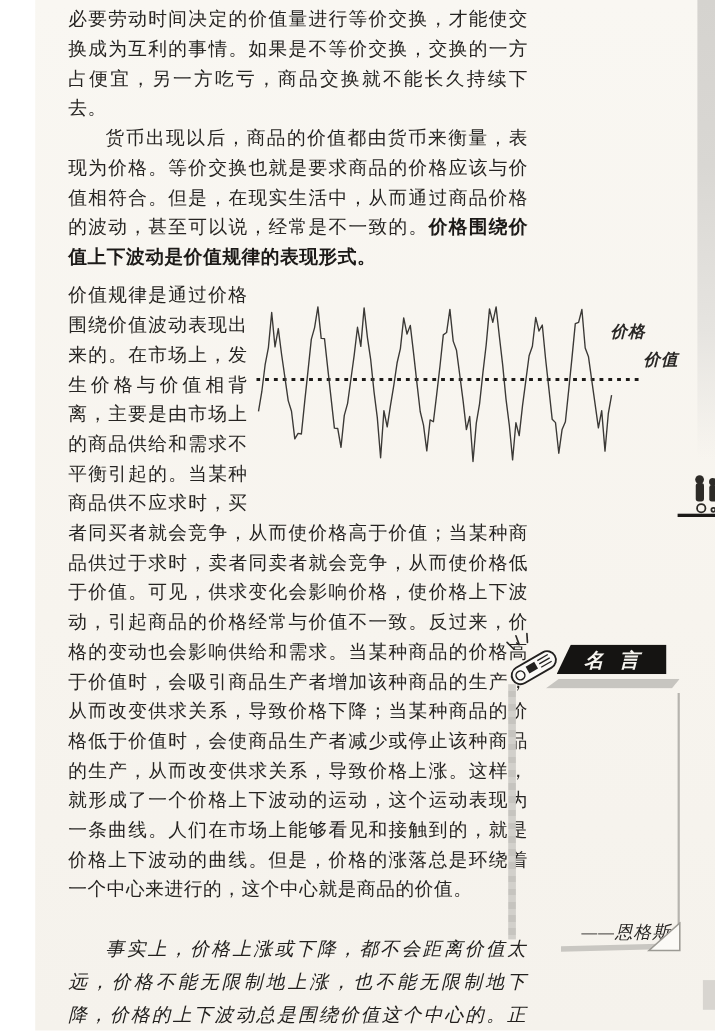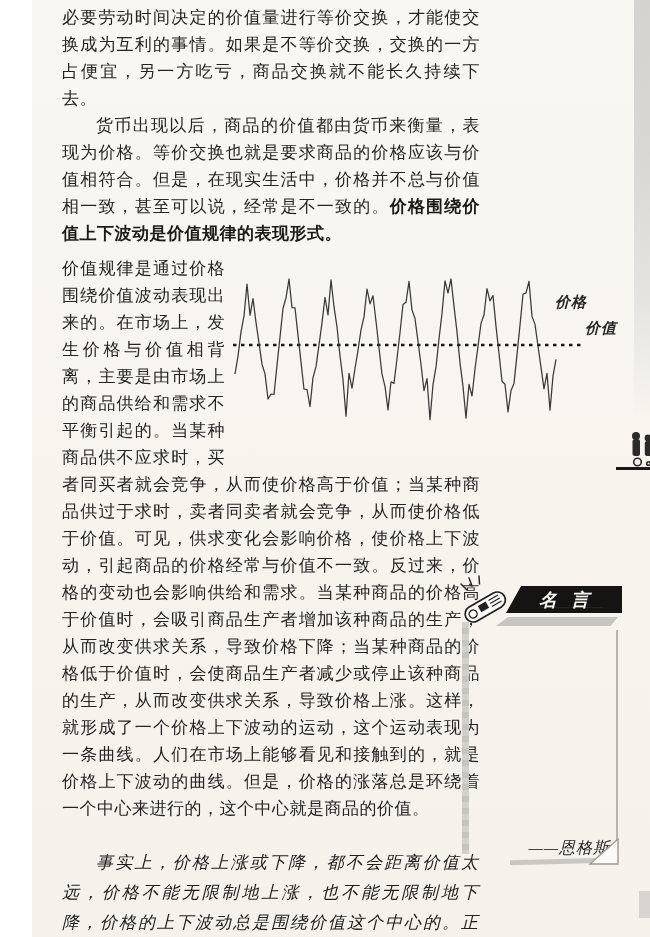--- a/index.html
+++ b/index.html
@@ -57,24 +57,24 @@
   .top-rule{position:absolute;left:584px;top:467px;width:66px;height:2.5px;background:#1b1917;}
   .v-rule{position:absolute;left:622px;top:469px;width:1px;height:422px;background:#a39f99;}
   .pageno{
     position:absolute;left:607px;top:891px;width:43px;height:27px;
     background:#d8d5d0;display:flex;align-items:center;justify-content:center;
     font-family:"DejaVu Sans","Liberation Sans",sans-serif;font-size:16px;color:#2e2c2a;
   }
   
   .quote-box{position:absolute;left:430px;top:570px;width:158px;height:300px;}
   .qb-band{
-    position:absolute;left:44px;top:16px;width:116px;height:27px;
+    position:absolute;left:44px;top:16px;width:100px;height:27px;
     background:#151412;
     clip-path:polygon(13% 0,100% 0,100% 100%,0 100%);
-    display:flex;align-items:center;justify-content:center;text-decoration:underline;
+    display:flex;align-items:center;justify-content:center;
   }
   .qb-title{
     font-family:"DejaVu Sans","Liberation Sans",sans-serif;
     font-style:italic;font-weight:bold;font-size:18px;color:#f6f4ef;
     letter-spacing:14px;padding-left:14px;white-space:nowrap;
   }
   .qb-stripe{
     position:absolute;left:34px;top:47px;width:122px;height:9px;
     background:#c7c5c0;clip-path:polygon(10% 0,100% 0,94% 100%,0 100%);
   }
@@ -99,21 +99,21 @@
   .qb-fold{position:absolute;left:126px;top:268px;}
   .newspaper{position:absolute;left:-8px;top:2px;}
 </style>
 </head>
 <body>
 
 <div id="page">
 
   <div class="main">
     <p class="no-indent"><span>必要劳动时间决定的价值量进行等价交换，才能使交换成为互利的事情。如果是不等价交换，交换的一方占便宜，另一方吃亏，商品交换就不能长久持续下去。</span></p>
-    <p><span>货币出现以后，商品的价值都由货币来衡量，表现为价格。等价交换也就是要求商品的价格应该与价值相符合。但是，在现实生活中，价格并不总与价值相一致，甚至可以说，经常是不一致的。</span><span class="bold-key">价格围绕价值上下波动是价值规律的表现形式。</span></p>
+    <p><span>货币出现以后，商品的价值都由货币来衡量，表现为价格。等价交换也就是要求商品的价格应该与价值相符合。但是，在现实生活中，从而通过商品价格的波动，甚至可以说，经常是不一致的。</span><span class="bold-key">价格围绕价值上下波动是价值规律的表现形式。</span></p>
     <p class="para3">
       </p><figure class="wave-fig">
         <svg class="wave-svg" width="350" height="166" viewBox="0 0 350 166">
           <line x1="0" y1="82" x2="348" y2="82" stroke="#1d1b19" stroke-width="2.6" stroke-dasharray="3.5 4.5"></line>
           <path id="wavePath" d="M2.0 111.0 L5.0 93.1 L8.0 68.8 L11.0 53.0 L14.0 21.1 L17.0 52.3 L20.0 35.7 L23.0 59.3 L26.0 80.1 L29.0 101.2 L32.0 110.9 L35.0 136.0 L38.0 131.0 L41.0 131.5 L44.0 102.1 L47.0 74.1 L50.0 45.5 L53.0 34.8 L56.0 16.0 L59.0 44.6 L62.0 44.8 L65.0 72.4 L68.0 99.1 L71.0 126.2 L74.0 126.5 L77.0 143.6 L80.0 114.6 L83.0 103.7 L86.0 81.8 L89.0 59.9 L92.0 34.5 L95.0 51.9 L98.0 16.9 L101.0 43.7 L104.0 64.0 L107.0 93.0 L110.0 116.7 L113.0 153.1 L116.0 110.4 L119.0 125.1 L122.0 105.5 L125.0 87.3 L128.0 66.8 L131.0 53.9 L134.0 26.0 L137.0 40.7 L140.0 32.8 L143.0 58.3 L146.0 85.0 L149.0 111.1 L152.0 123.4 L155.0 146.9 L158.0 118.8 L161.0 120.4 L164.0 95.5 L167.0 69.7 L170.0 41.4 L173.0 39.3 L176.0 18.3 L179.0 47.1 L182.0 55.5 L185.0 78.3 L188.0 101.5 L191.0 127.6 L194.0 115.6 L197.0 156.6 L200.0 121.7 L203.0 103.9 L206.0 76.0 L209.0 50.4 L212.0 17.8 L215.0 30.1 L218.0 16.0 L221.0 43.1 L224.0 68.9 L227.0 99.8 L230.0 123.4 L233.0 155.1 L236.0 121.3 L239.0 133.0 L242.0 106.0 L245.0 83.3 L248.0 60.4 L251.0 51.8 L254.0 25.6 L257.0 37.9 L260.0 32.5 L263.0 63.4 L266.0 90.5 L269.0 118.2 L272.0 121.2 L275.0 149.0 L278.0 127.4 L281.0 120.4 L284.0 91.6 L287.0 62.1 L290.0 31.2 L293.0 30.0 L296.0 18.4 L299.0 53.4 L302.0 61.4 L305.0 83.0 L308.0 104.3 L311.0 125.9 L314.0 110.3 L317.0 147.1 L320.0 113.1 L323.0 96.3" fill="none" stroke="#3b3936" stroke-width="1.25" stroke-linejoin="round"></path>
         </svg>
         <span class="wave-label label-price">价格</span>
         <span class="wave-label label-value">价值</span>
       </figure>
       <span>价值规律是通过价格围绕价值波动表现出来的。在市场上，发生价格与价值相背离，主要是由市场上的商品供给和需求不平衡引起的。当某种商品供不应求时，买者同买者就会竞争，从而使价格高于价值；当某种商品供过于求时，卖者同卖者就会竞争，从而使价格低于价值。可见，供求变化会影响价格，使价格上下波动，引起商品的价格经常与价值不一致。反过来，价格的变动也会影响供给和需求。当某种商品的价格高于价值时，会吸引商品生产者增加该种商品的生产，从而改变供求关系，导致价格下降；当某种商品的价格低于价值时，会使商品生产者减少或停止该种商品的生产，从而改变供求关系，导致价格上涨。这样，就形成了一个价格上下波动的运动，这个运动表现为一条曲线。人们在市场上能够看见和接触到的，就是价格上下波动的曲线。但是，价格的涨落总是环绕着一个中心来进行的，这个中心就是商品的价值。</span>

